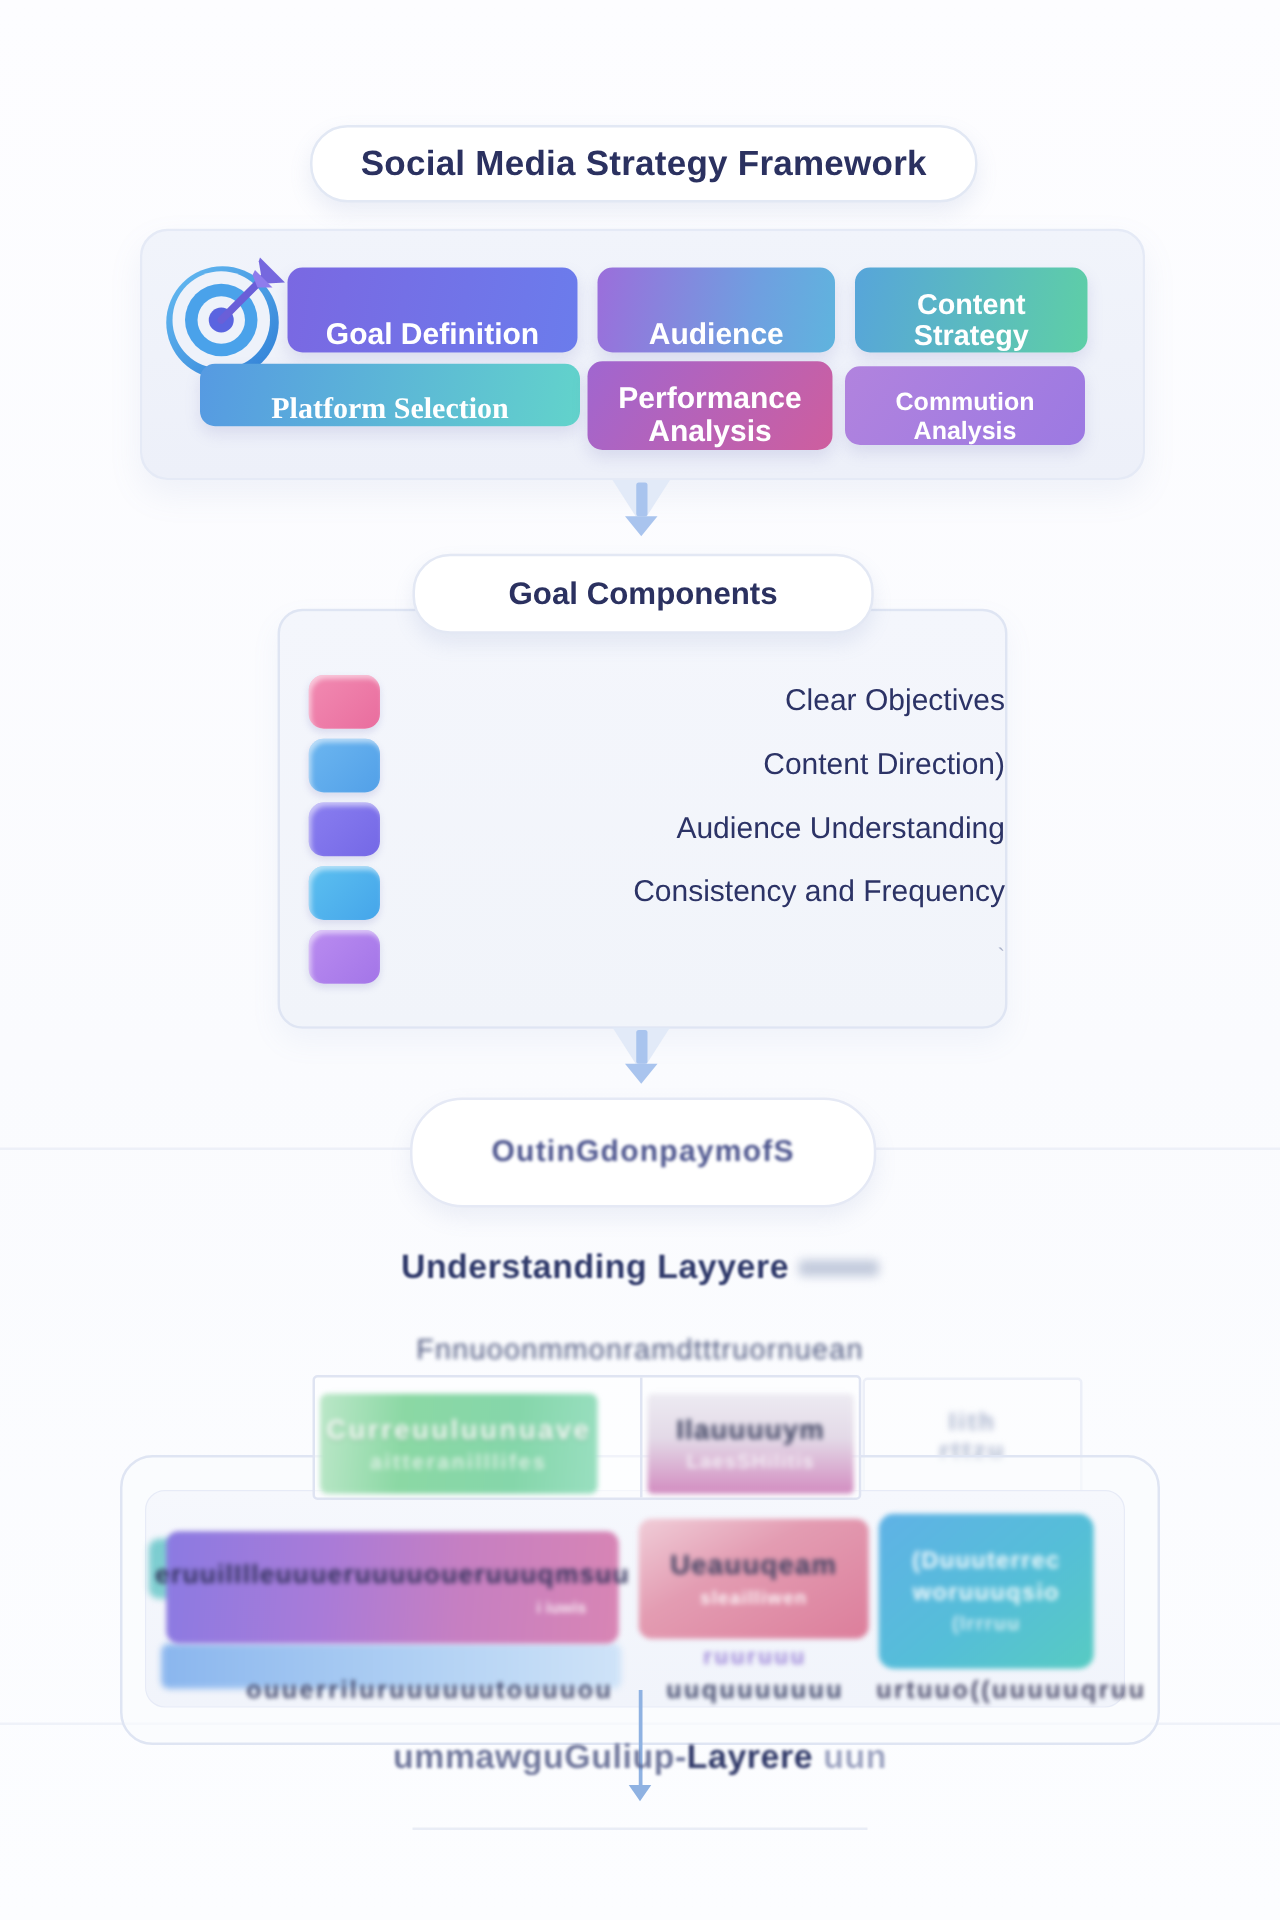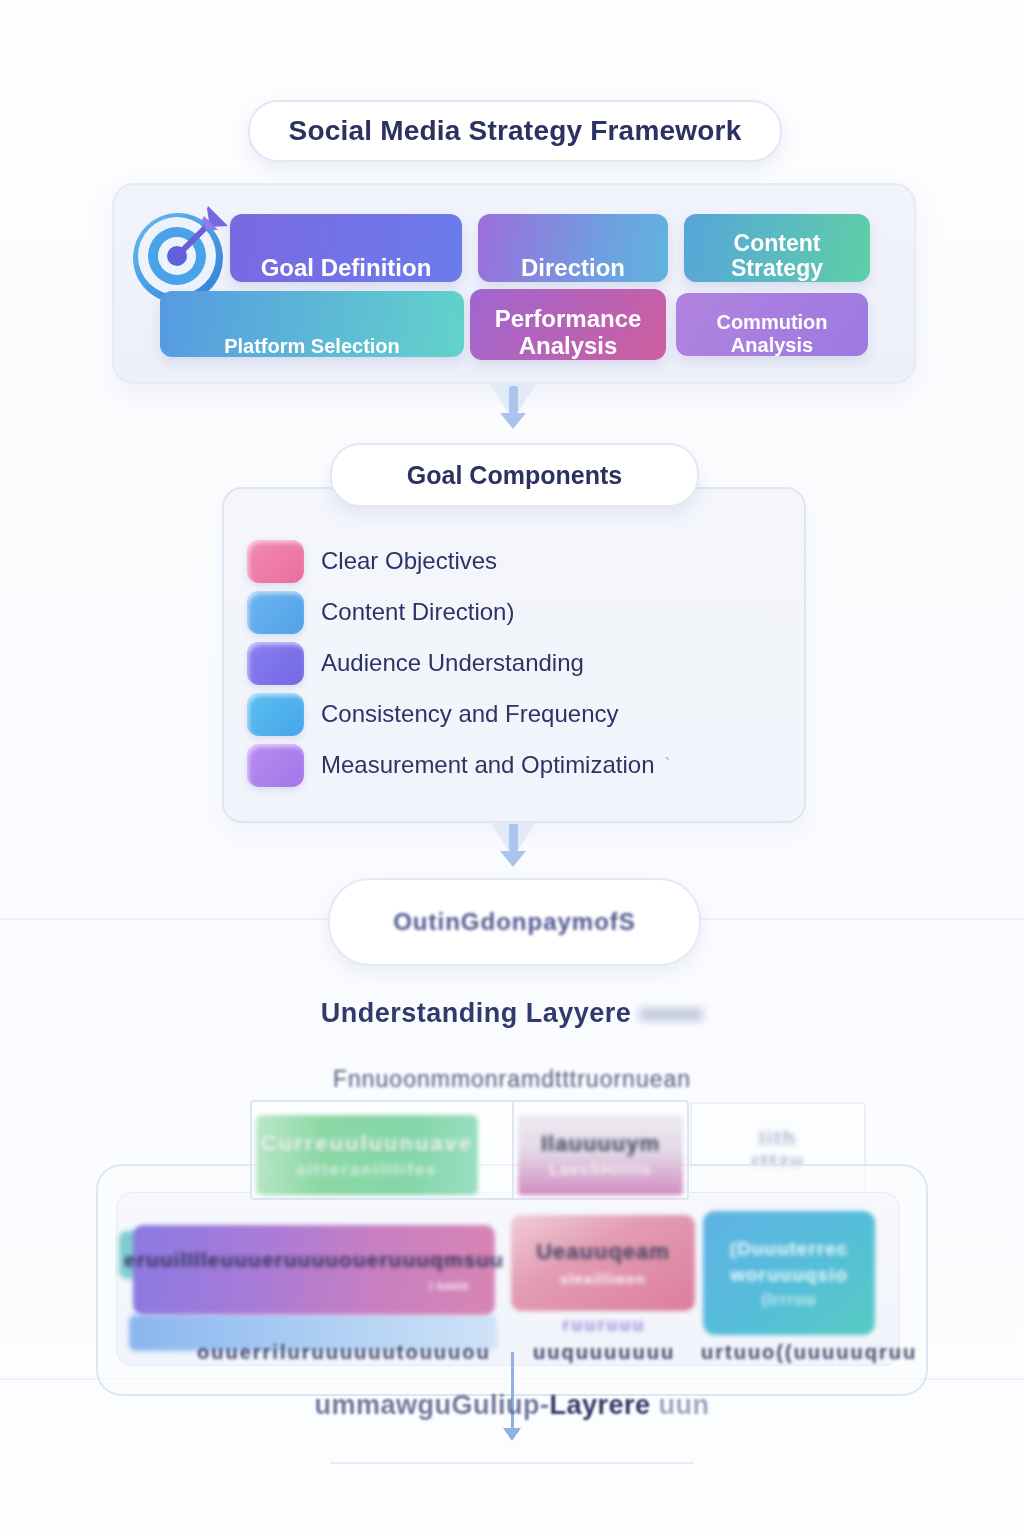--- a/index.html
+++ b/index.html
@@ -27,21 +27,21 @@
   }
   .target-wrap{left:124px;top:194px;width:112px;height:112px;}
   .fw-btn{
     position:absolute;border-radius:12px;display:flex;align-items:flex-end;justify-content:center;
     color:#ffffff;font-weight:bold;text-align:center;line-height:1.12;
     box-shadow:0 6px 12px rgba(120,120,190,.18);
   }
   .btn-goal       {left:116px;top:29px; width:232px;height:68px;font-size:24px;background:linear-gradient(100deg,#7a68e2,#6b7cec);}
   .btn-audience   {left:364px;top:29px; width:190px;height:68px;font-size:24px;background:linear-gradient(100deg,#9b6edb 0%,#6f9fe0 65%,#5fb4de 100%);}
   .btn-content    {left:570px;top:29px; width:186px;height:68px;font-size:23px;background:linear-gradient(100deg,#57a5da,#5ecfa6);}
-  .btn-platform   {left:46px; top:106px;width:304px;height:66px;font-size:20px;background:linear-gradient(100deg,#569ae2,#62d3cb);}
+  .btn-platform   {left:46px; top:106px;width:304px;height:50px;font-size:24px;background:linear-gradient(100deg,#569ae2,#62d3cb);font-family:Liberation Serif, serif;}
   .btn-performance{left:356px;top:104px;width:196px;height:71px;font-size:24px;background:linear-gradient(125deg,#a066d0,#ce5e9e);}
   .btn-commution  {left:562px;top:108px;width:192px;height:63px;font-size:20px;background:linear-gradient(125deg,#b183de,#9c79e2);}
 
   
   .flow-arrow{position:absolute;width:46px;}
   .flow-arrow .halo{position:absolute;left:50%;top:-2px;transform:translateX(-50%);
     width:0;height:0;border-left:23px solid transparent;border-right:23px solid transparent;border-top:36px solid #e2eaf8;}
   .flow-arrow .bar{position:relative;display:block;width:9px;height:27px;background:#a9c4ee;margin:0 auto;border-radius:2px;}
   .flow-arrow .head{position:relative;display:block;width:0;height:0;margin:0 auto;
     border-left:13px solid transparent;border-right:13px solid transparent;border-top:16px solid #a9c4ee;}
@@ -53,21 +53,21 @@
     border:2px solid #dfe5f3;box-shadow:0 10px 22px rgba(130,150,200,.08);
   }
   .core-pill{
     left:330px;top:443px;width:365px;height:60px;border-radius:30px;z-index:5;
     background:#ffffff;border:2px solid #e3e8f4;
     box-shadow:0 8px 16px rgba(120,140,190,.14);
     display:flex;align-items:center;justify-content:center;
     font-size:25px;font-weight:bold;color:#2b3160;
   }
   .core-list{position:absolute;left:0;top:50px;width:100%;display:flex;flex-direction:column;row-gap:7px;}
-  .core-row{display:flex;align-items:center;height:44px;}
+  .core-row{display:flex;align-items:center;height:44px;justify-content:space-between;}
   .swatch{
     width:57px;height:43px;border-radius:12px;margin-left:23px;flex:0 0 auto;
     box-shadow:inset 2px 3px 4px rgba(255,255,255,.55), 0 3px 6px rgba(120,120,190,.20);
   }
   .sw-0{background:linear-gradient(135deg,#f28bb2,#e96d9e);}
   .sw-1{background:linear-gradient(135deg,#8a7ef0,#7468e6);}
   .sw-2{background:linear-gradient(135deg,#6cb6f0,#52a0e8);}
   .sw-3{background:linear-gradient(135deg,#5cc0f0,#45a5ea);}
   .sw-4{background:linear-gradient(135deg,#ba8cf0,#a375e8);}
   .core-label{margin-left:17px;font-size:24px;font-weight:500;color:#2c3366;}
@@ -181,21 +181,21 @@
         <circle cx="51" cy="60" r="10" fill="#5a64e0"></circle>
         <line x1="51" y1="60" x2="86" y2="25" stroke="#6a5fd8" stroke-width="6" stroke-linecap="round"></line>
         <polygon points="82,10 102,30 84,31 81,13" fill="#7668de"></polygon>
         <polygon points="78,20 92,34 80,34 76,24" fill="#8f7cec"></polygon>
       </svg>
     </div>
     <div class="fw-btn btn-goal">
       <span>Goal Definition</span>
     </div>
     <div class="fw-btn btn-audience">
-      <span>Direction</span>
+      <span>Audience</span>
     </div>
     <div class="fw-btn btn-content">
       <span style="width:120px;">Content Strategy</span>
     </div>
     <div class="fw-btn btn-platform">
       <span>Platform Selection</span>
     </div>
     <div class="fw-btn btn-performance">
       <span style="width:160px;">Performance Analysis</span>
     </div>
@@ -223,21 +223,20 @@
       <div class="core-row">
         <span class="swatch sw-1"></span>
         <span class="core-label">Audience Understanding</span>
       </div>
       <div class="core-row">
         <span class="swatch sw-3"></span>
         <span class="core-label">Consistency and Frequency</span>
       </div>
       <div class="core-row">
         <span class="swatch sw-4"></span>
-        <span class="core-label">Measurement and Optimization</span>
         <span class="tick-smear">`</span>
       </div>
     </div>
   </div>
   <div class="abs core-pill">
     <span>Goal Components</span>
   </div>
 
   <div class="flow-arrow" style="left:490px;top:824px;">
     <span class="halo"></span>

